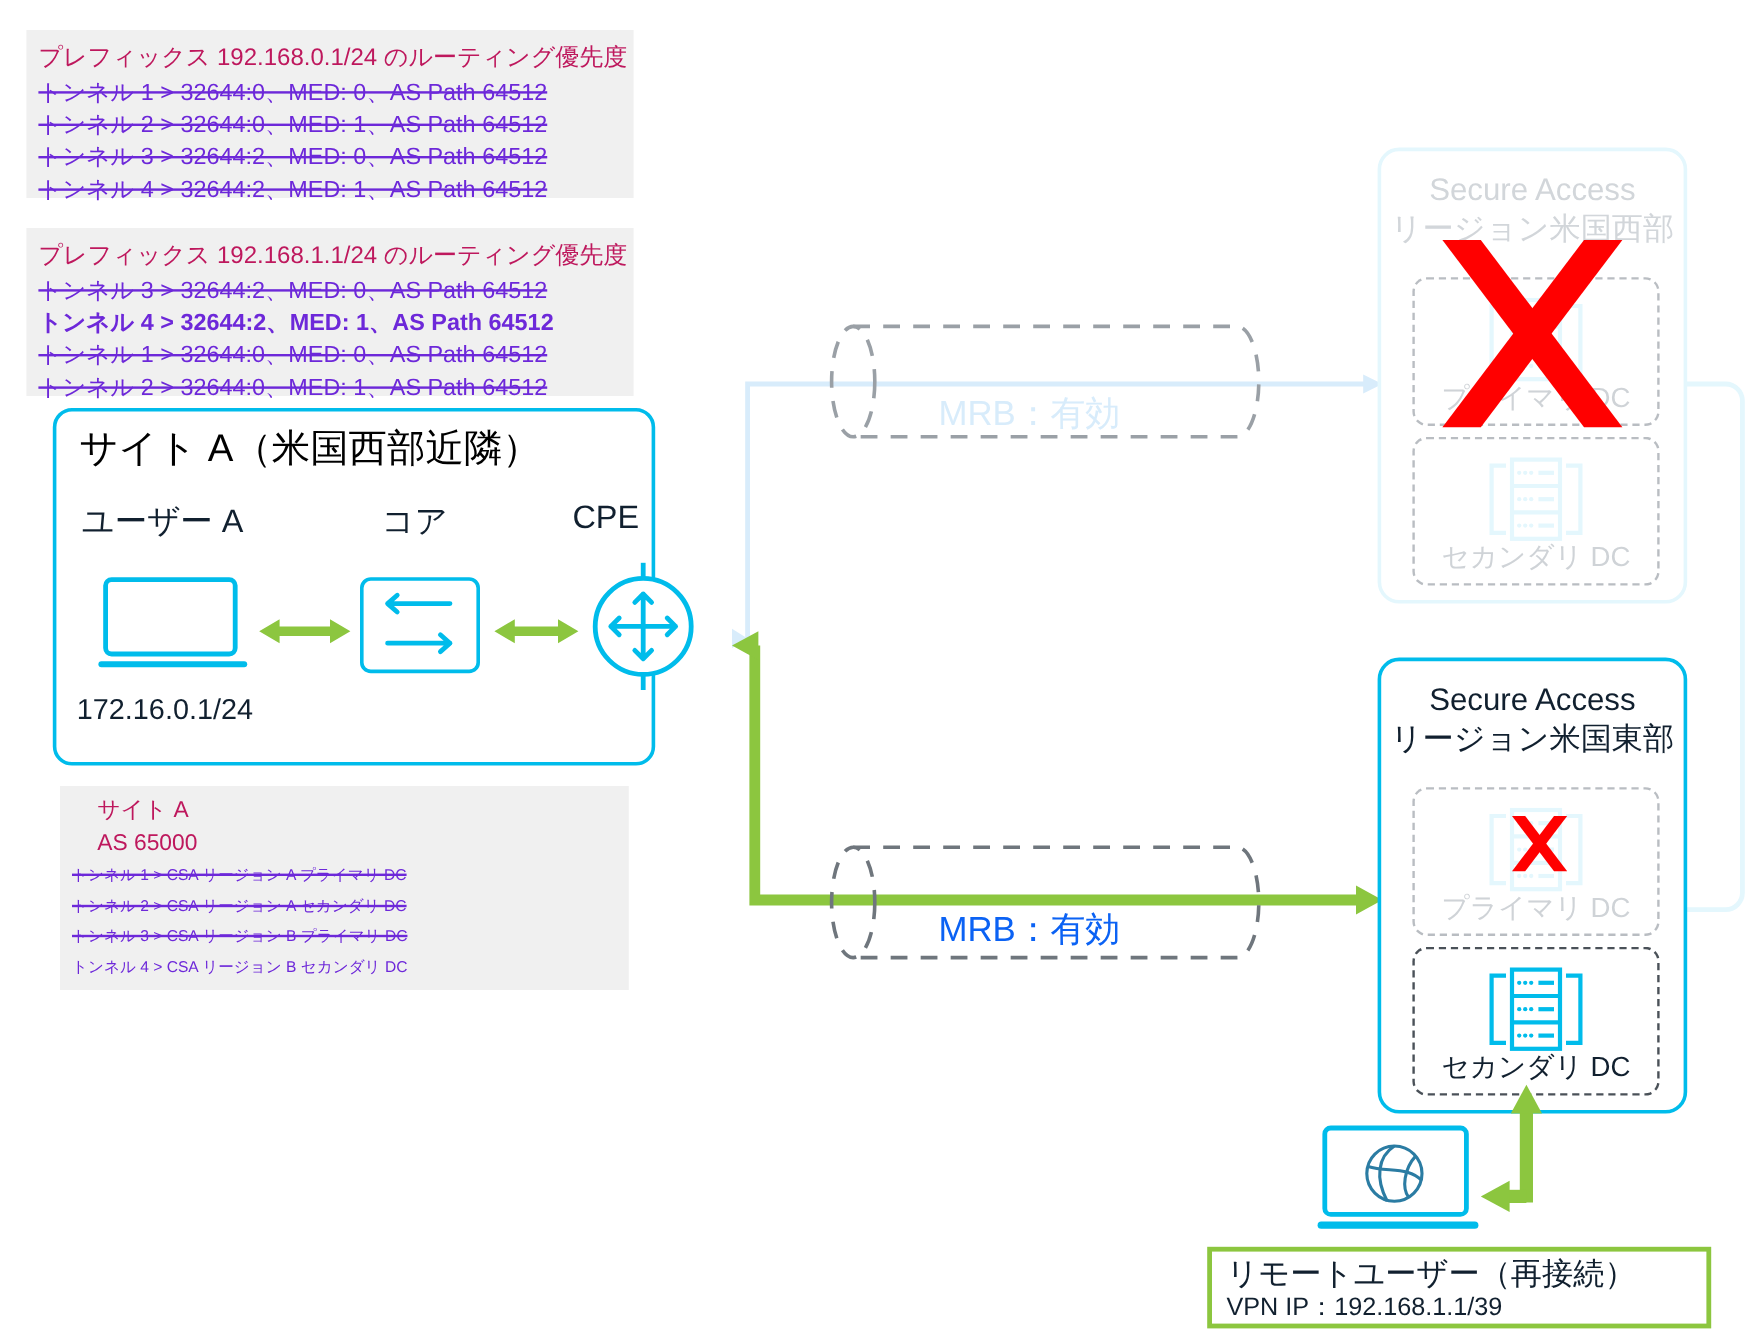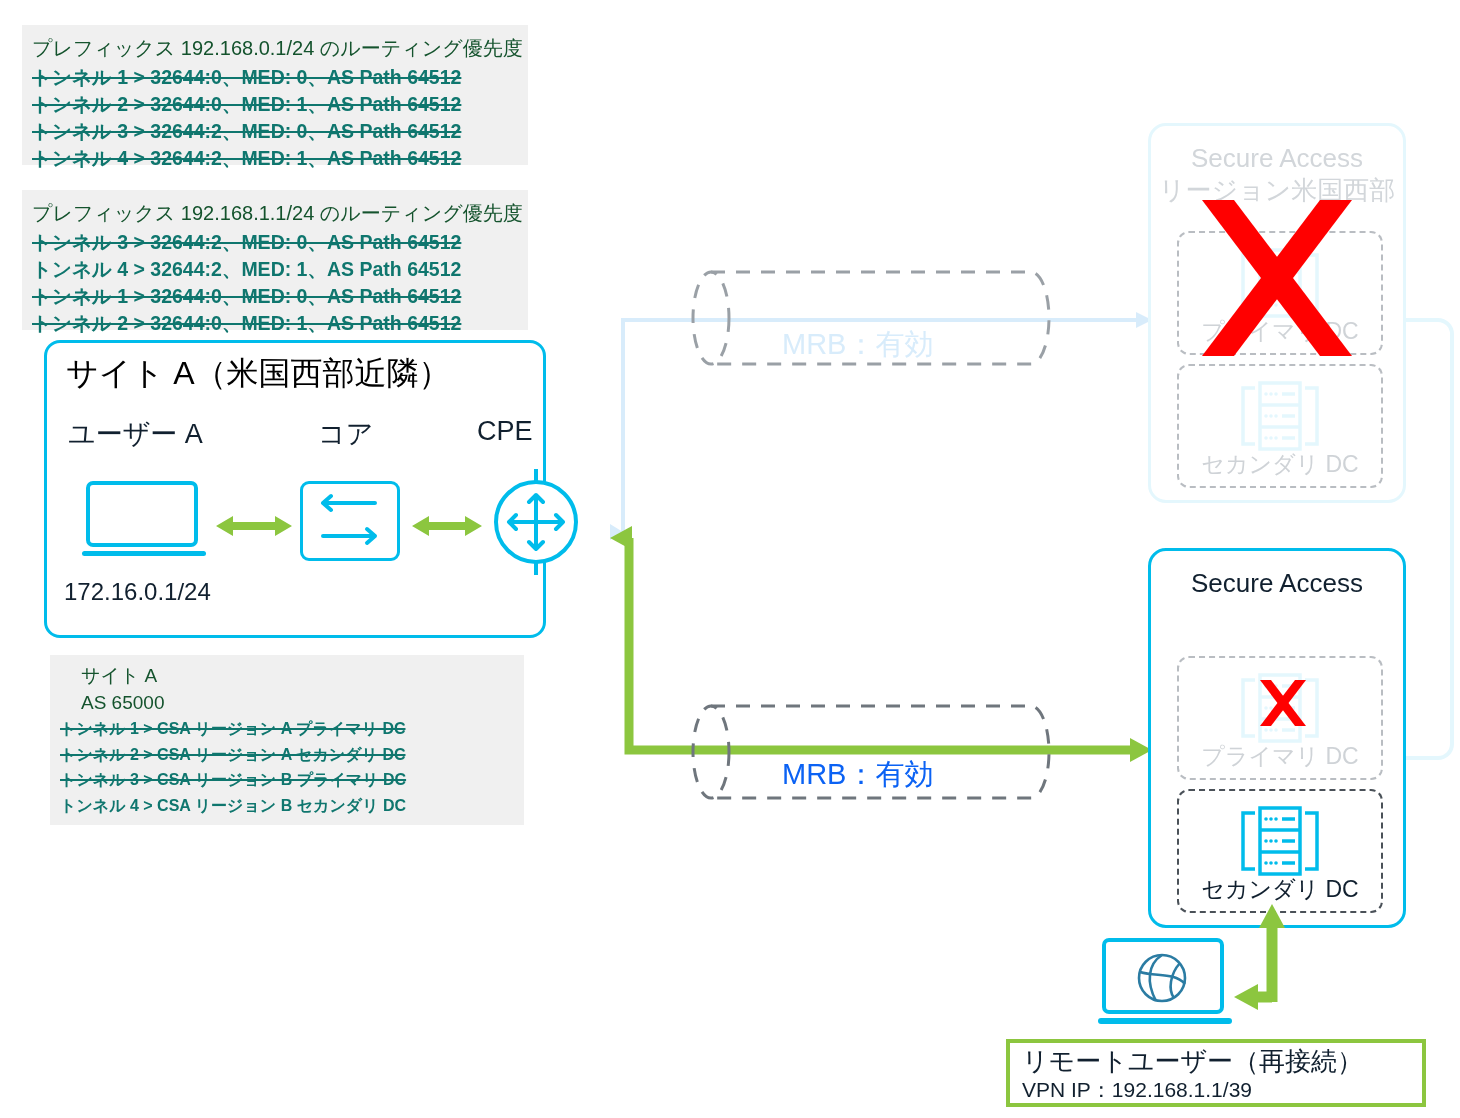--- a/index.html
+++ b/index.html
@@ -23,35 +23,34 @@
   
   .panel {
     position: absolute;
     background: #f0f0f0;
     box-sizing: border-box;
     padding: 8px 10px 10px 10px;
   }
   .panel .ln {
     font-size: 19.5px;
     line-height: 27px;
-    color: #0f766e;
-    white-space: nowrap;
-    font-weight: bold;
+    color: #6d28d9;
+    white-space: nowrap;
   }
   .panel .hdr {
     font-size: 20px;
     line-height: 30px;
-    color: #14532d;
+    color: #be185d;
     white-space: nowrap;
     margin-bottom: 1px;
   }
   .struck { text-decoration: line-through; text-decoration-thickness: 1.6px; }
   .bold   { font-weight: bold; }
 
-  .panel-sm .ln { font-size: 16px; line-height: 25.5px; }
+  .panel-sm .ln { font-size: 13px; line-height: 25.5px; }
   .panel-sm .hdr { font-size: 19px; line-height: 25.5px; margin-left: 21px; }
 
   
   #site-a-box {
     position: absolute;
     left: 44px; top: 340px;
     width: 502px; height: 298px;
     border: 3px solid #00bceb;
     border-radius: 16px;
     box-sizing: border-box;
@@ -407,20 +406,21 @@
   <div class="xmark" style="left:1194px; top:196px;">
     <svg width="166" height="172" viewBox="0 0 166 172">
       <path d="M8 4 L40 4 L158 160 L126 160 Z" fill="#ff0000"></path>
       <path d="M158 4 L126 4 L8 160 L40 160 Z" fill="#ff0000"></path>
     </svg>
   </div>
 
   <div class="region" id="region-east">
     <div class="region-title">
       <span>Secure Access</span><br>
+      <span>リージョン米国東部</span>
     </div>
 
     <div class="dc dc-top">
       <div class="server-icon">
         <svg width="86" height="76" viewBox="0 0 86 76">
           <g stroke="#e4f7fd" stroke-width="3.5" fill="none">
             <path d="M18 10 L6 10 L6 66 L18 66"></path>
             <path d="M68 10 L80 10 L80 66 L68 66"></path>
             <rect x="23" y="5" width="40" height="66"></rect>
             <line x1="23" y1="27" x2="63" y2="27"></line>

